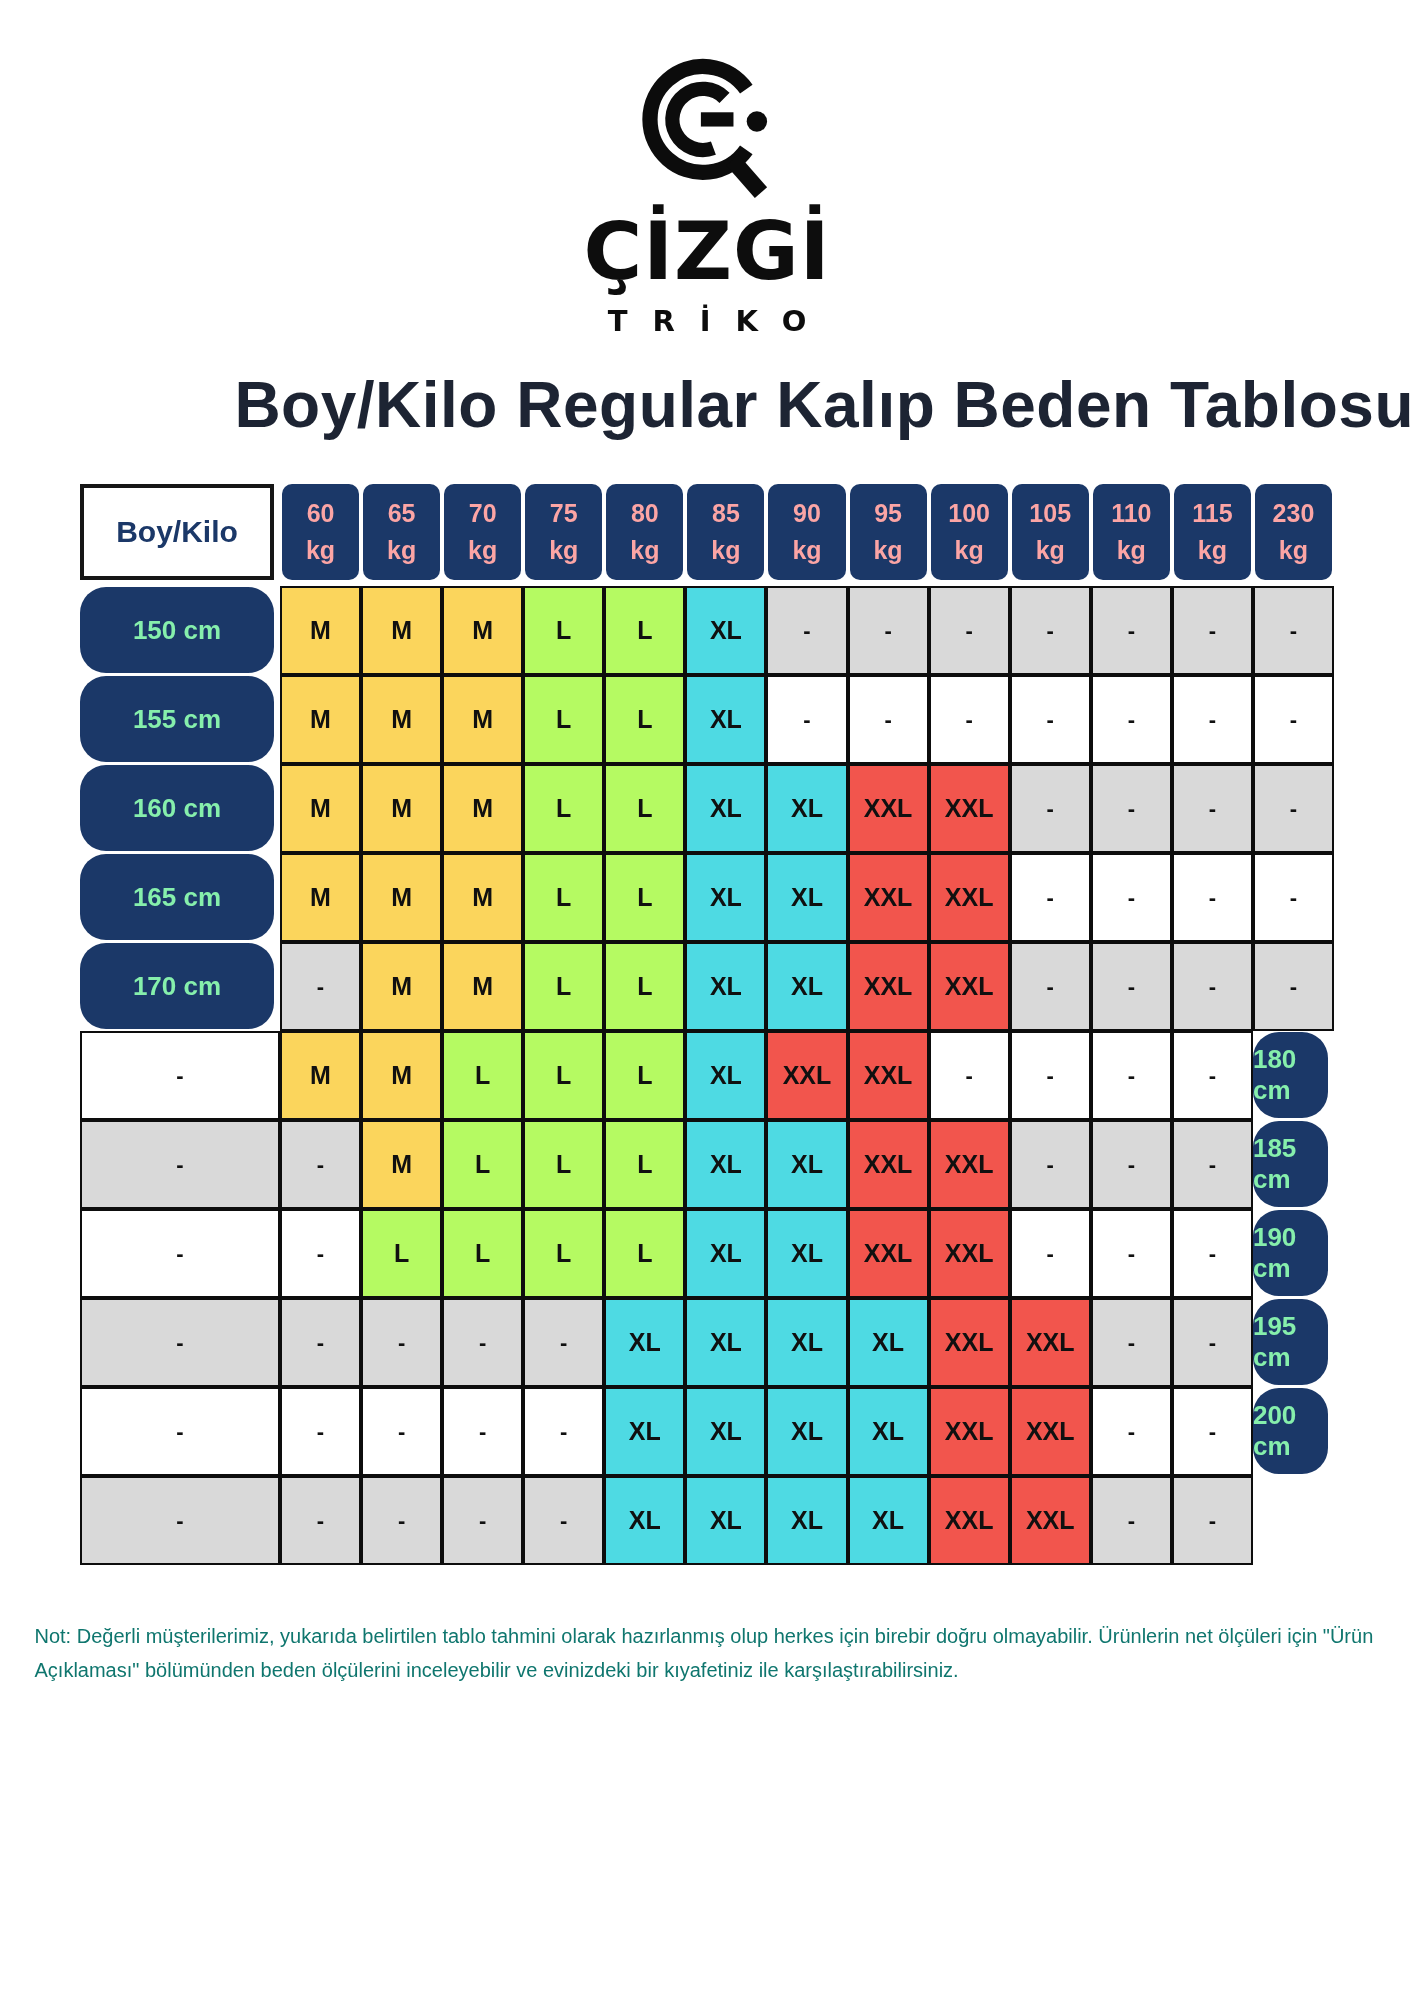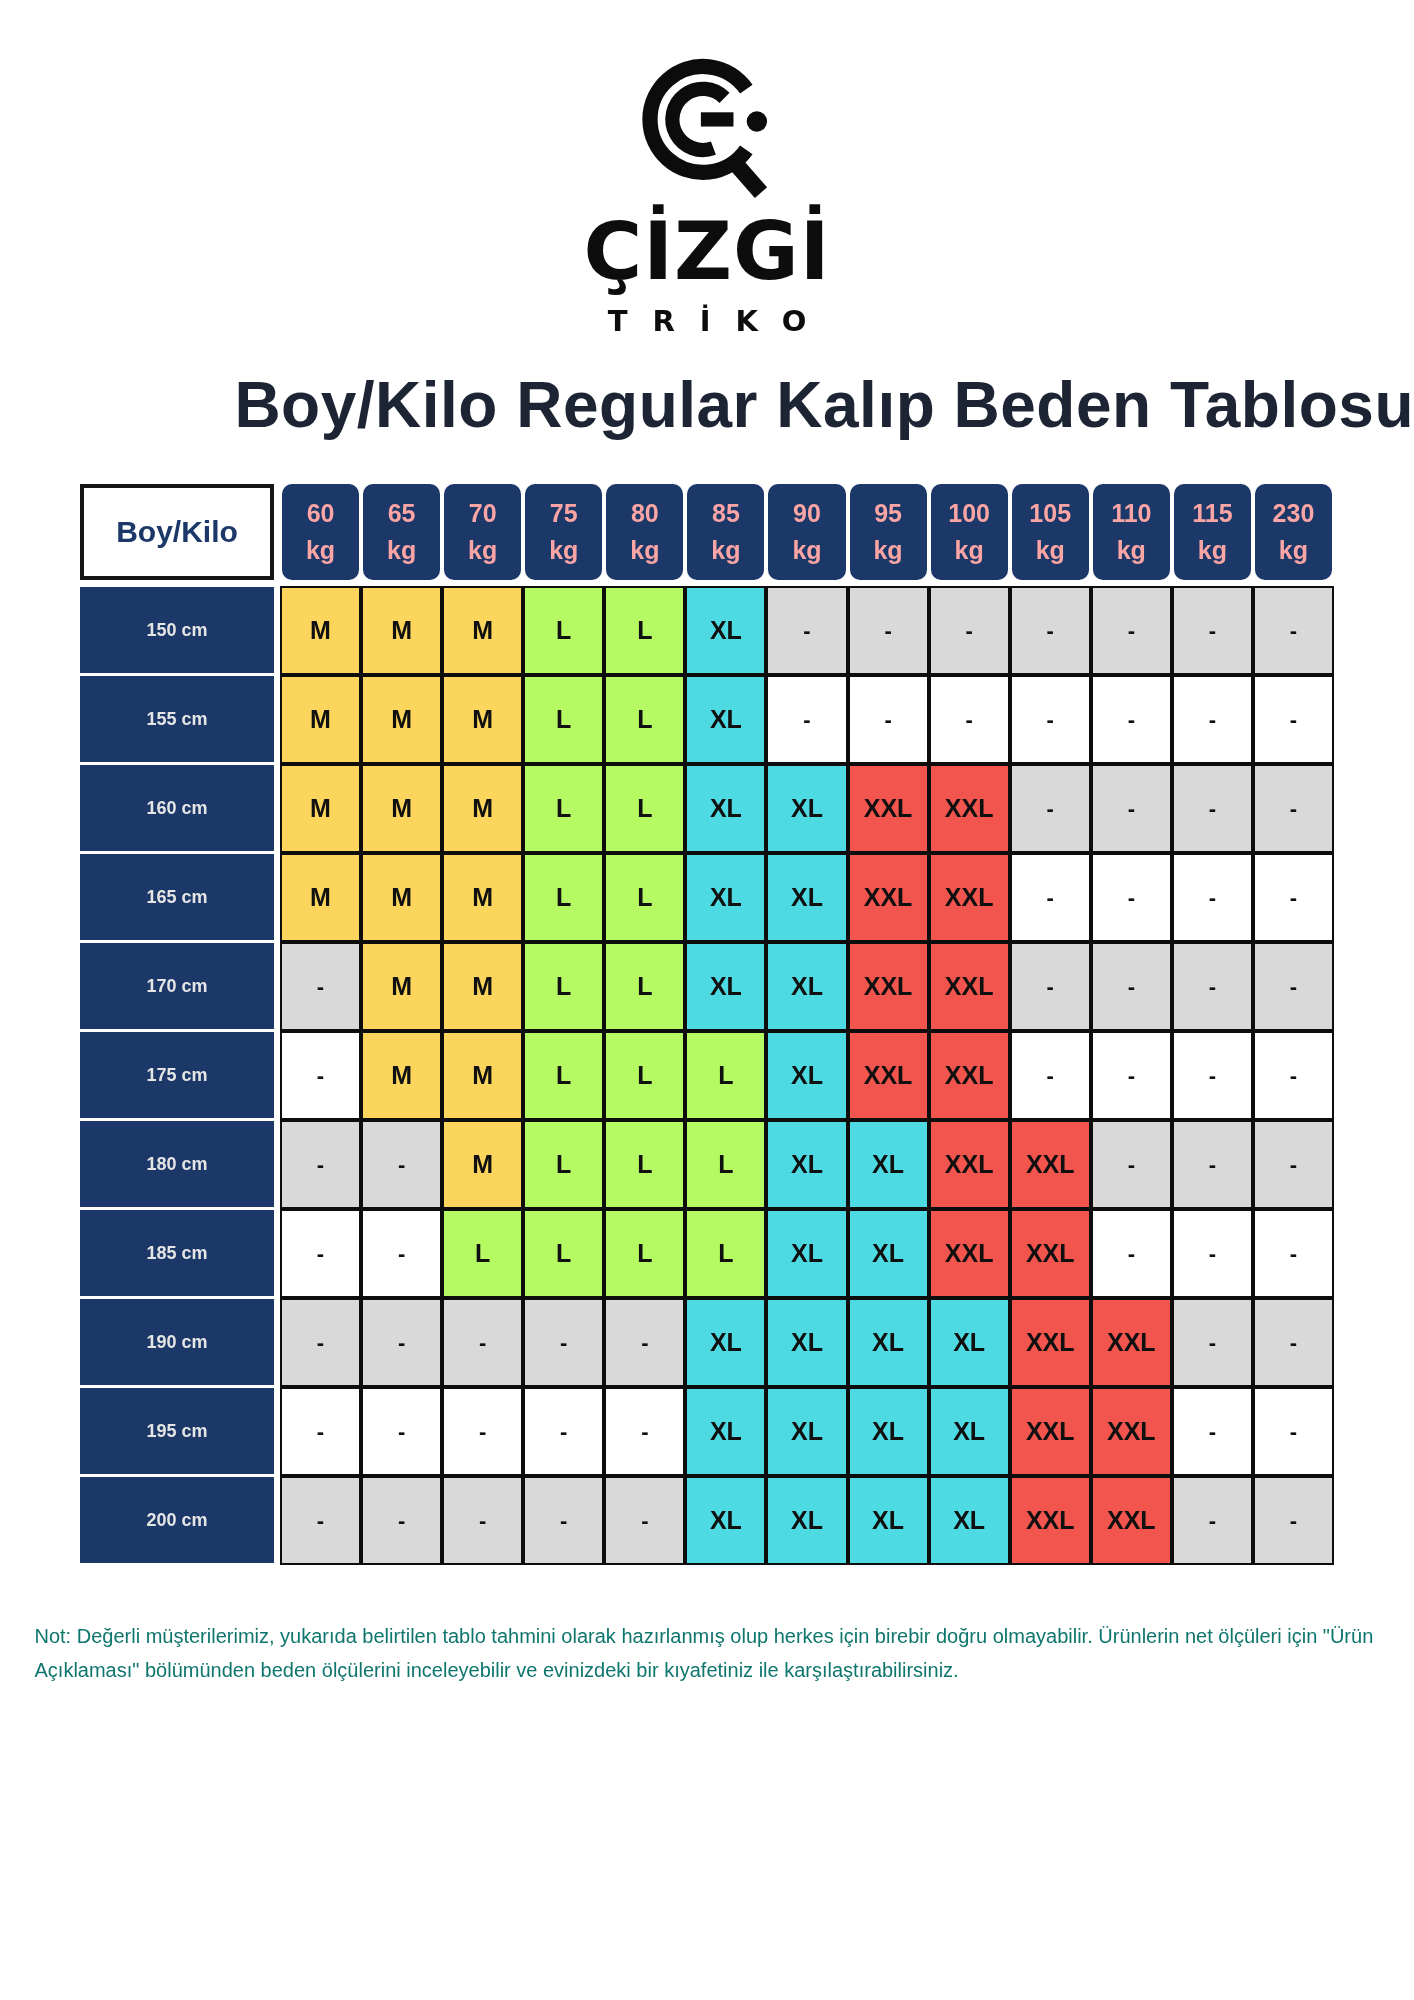--- a/index.html
+++ b/index.html
@@ -36,22 +36,22 @@
   .cell { display:flex; align-items:center; justify-content:center; box-sizing:border-box; }
   .corner {
     background:#ffffff; border:4px solid #161616; margin:0 6px 6px 0;
     color:var(--navy); font-weight:bold; font-size:30px;
   }
   .kg {
     background:var(--navy); color:#fca5a5; margin:0 2px 6px 2px;
     font-weight:bold; font-size:25px; line-height:1.5; flex-direction:column; text-align:center;border-radius:10px;
   }
   .rowlabel {
-    background:var(--navy); color:#e5e5e5; margin:1px 6px 2px 0;
-    font-weight:bold; font-size:18px;
+    background:var(--navy); color:#86efac; margin:1px 6px 2px 0;
+    font-weight:bold; font-size:26px;border-radius:26px;
   }
   .data { border:2px solid #0d0d0d; font-weight:bold; font-size:25px; color:#101010; }
   .c-m   { background:var(--size-m); }
   .c-l   { background:var(--size-l); }
   .c-xl  { background:var(--size-xl); }
   .c-xxl { background:var(--size-xxl); }
   .c-grey  { background:var(--empty-grey); }
   .c-white { background:#ffffff; }
   .dash { font-size:22px; }
 
@@ -200,21 +200,20 @@
     <div class="cell data c-l">L</div>
     <div class="cell data c-l">L</div>
     <div class="cell data c-xl">XL</div>
     <div class="cell data c-xl">XL</div>
     <div class="cell data c-xxl">XXL</div>
     <div class="cell data c-xxl">XXL</div>
     <div class="cell data c-grey dash">-</div>
     <div class="cell data c-grey dash">-</div>
     <div class="cell data c-grey dash">-</div>
     <div class="cell data c-grey dash">-</div>
-    <div class="cell rowlabel">175 cm</div>
     <div class="cell data c-white dash">-</div>
     <div class="cell data c-m">M</div>
     <div class="cell data c-m">M</div>
     <div class="cell data c-l">L</div>
     <div class="cell data c-l">L</div>
     <div class="cell data c-l">L</div>
     <div class="cell data c-xl">XL</div>
     <div class="cell data c-xxl">XXL</div>
     <div class="cell data c-xxl">XXL</div>
     <div class="cell data c-white dash">-</div>

